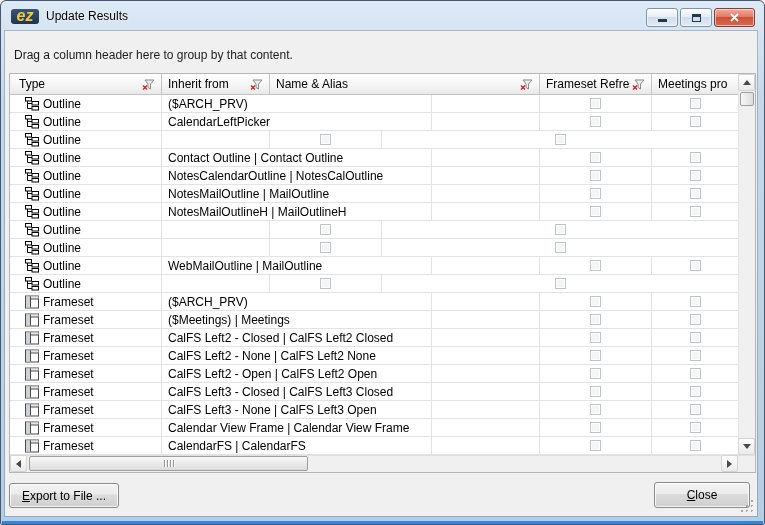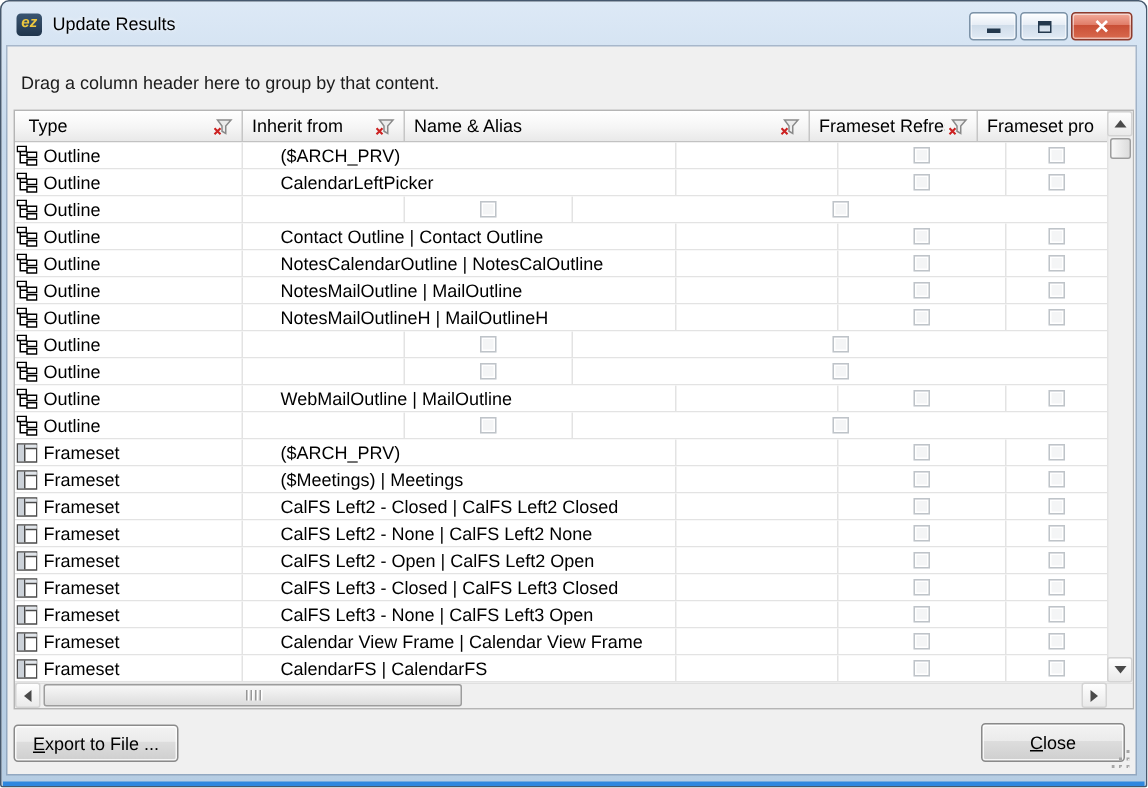--- a/index.html
+++ b/index.html
@@ -9,23 +9,23 @@
   .window {
     position:relative; width:765px; height:525px;
     border:1px solid #46586d; border-radius:6px 6px 2px 2px; overflow:hidden;
     background:linear-gradient(to bottom, var(--aero-light,#dde9f6) 0%, #c6d9ec 18%, #b6cde3 100%);
   }
   .window::after { content:""; position:absolute; left:1px; right:1px; bottom:0; height:3px;
     background:var(--bottom-edge-blue,#2f87de); }
 
   .titlebar { position:absolute; top:0; left:0; right:0; height:30px;
     display:flex; align-items:center; padding-left:10px; gap:7px; }
-  .app-icon { width:17px; height:15px; border-radius:3px; flex:0 0 auto;
+  .app-icon { width:28px; height:15px; border-radius:3px; flex:0 0 auto;
     background:linear-gradient(#3a5571,#20354c); color:#eec83e;
-    font-weight:bold; font-style:italic; font-size:10px; line-height:13px; text-align:center; }
+    font-weight:bold; font-style:italic; font-size:16px; line-height:13px; text-align:center; }
   .title-text { text-shadow:0 0 3px rgba(255,255,255,.9); }
 
   .caption-buttons { position:absolute; top:7px; right:9px; display:flex; gap:2px; }
   .cap-btn { height:19px; border:1px solid #7d93a8; border-radius:3px;
     display:flex; align-items:center; justify-content:center;
     box-shadow:inset 0 0 0 1px rgba(255,255,255,.55); }
   .cap-btn.min,.cap-btn.max { width:32px; background:linear-gradient(#fdfeff,#e6edf5 45%,#cfdce9 46%,#e2ebf5); }
   .cap-btn.close { width:41px; border-color:#8d3b2d;
     background:linear-gradient(#f2ab9b,#e07c67 45%,var(--close-red,#c94f36) 46%,#d96a4e); }
   .glyph-min { width:9px; height:3px; background:#23384d; margin-top:6px; }
@@ -51,22 +51,22 @@
 
   .col-type { width:152px; } .col-name { width:270px; }
   .col-inherit { width:108px; } .col-prohibit { width:112px; }
   .col-prop { flex:1; border-right:none !important; }
   .hcell.col-type { padding-left:9px; }
 
   .rows { flex:1 1 auto; }
   .row { height:18px; display:flex; border-bottom:1px solid #e3e3e3; background:#fff; }
   .cell { border-right:1px solid #e3e3e3; overflow:hidden; white-space:nowrap;
     display:flex; align-items:center; }
-  .cell.col-type { padding-left:1px; gap:4px; }
-  .cell.col-name { padding-left:6px;margin-left:19px; }
+  .cell.col-type { padding-left:15px; gap:4px; }
+  .cell.col-name { padding-left:6px; }
   .cell.col-prohibit,.cell.col-prop { justify-content:center; }
   .ticon { width:14px; height:14px; flex:0 0 auto; display:flex; }
 
   .checkbox { width:11px; height:11px; border:1px solid #bfc4c9; background:#f4f5f6;
     box-shadow:inset 0 0 0 1px #fff; }
 
   .vscroll { width:17px; flex:0 0 auto; background:#f0f0f0; position:relative;
     border-left:1px solid #e4e4e4; }
   .sbtn { position:absolute; width:17px; height:17px; left:-1px;
     display:flex; align-items:center; justify-content:center;
@@ -155,21 +155,21 @@
                 </svg>
             </div>
             <div class="hcell col-prohibit">
               <span class="lbl">Frameset Refresh</span>
               <svg class="filter-btn" width="14" height="12" viewBox="0 0 14 12">
                   <path d="M3 1 L12 1 L8.5 5 L8.5 10 L6 8.5 L6 5 Z" fill="#ececec" stroke="#8a8a8a"></path>
                   <path d="M1 6.5 L5 10.5 M5 6.5 L1 10.5" stroke="#cc2222" stroke-width="1.4"></path>
                 </svg>
             </div>
             <div class="hcell col-prop">
-              <span class="lbl">Frameset pro</span>
+              <span class="lbl">Meetings pro</span>
             </div>
           </div>
           <div class="rows">
               <div class="row">
     <div class="cell col-type">
       <span class="ticon">
         <svg width="14" height="14" viewBox="0 0 14 14">
                       <rect x="0.5" y="0.5" width="6" height="3.5" fill="#fff" stroke="#000"></rect>
                       <rect x="7" y="4.5" width="6.5" height="3.5" fill="#fff" stroke="#000"></rect>
                       <rect x="7" y="9.5" width="6.5" height="3.5" fill="#fff" stroke="#000"></rect>

